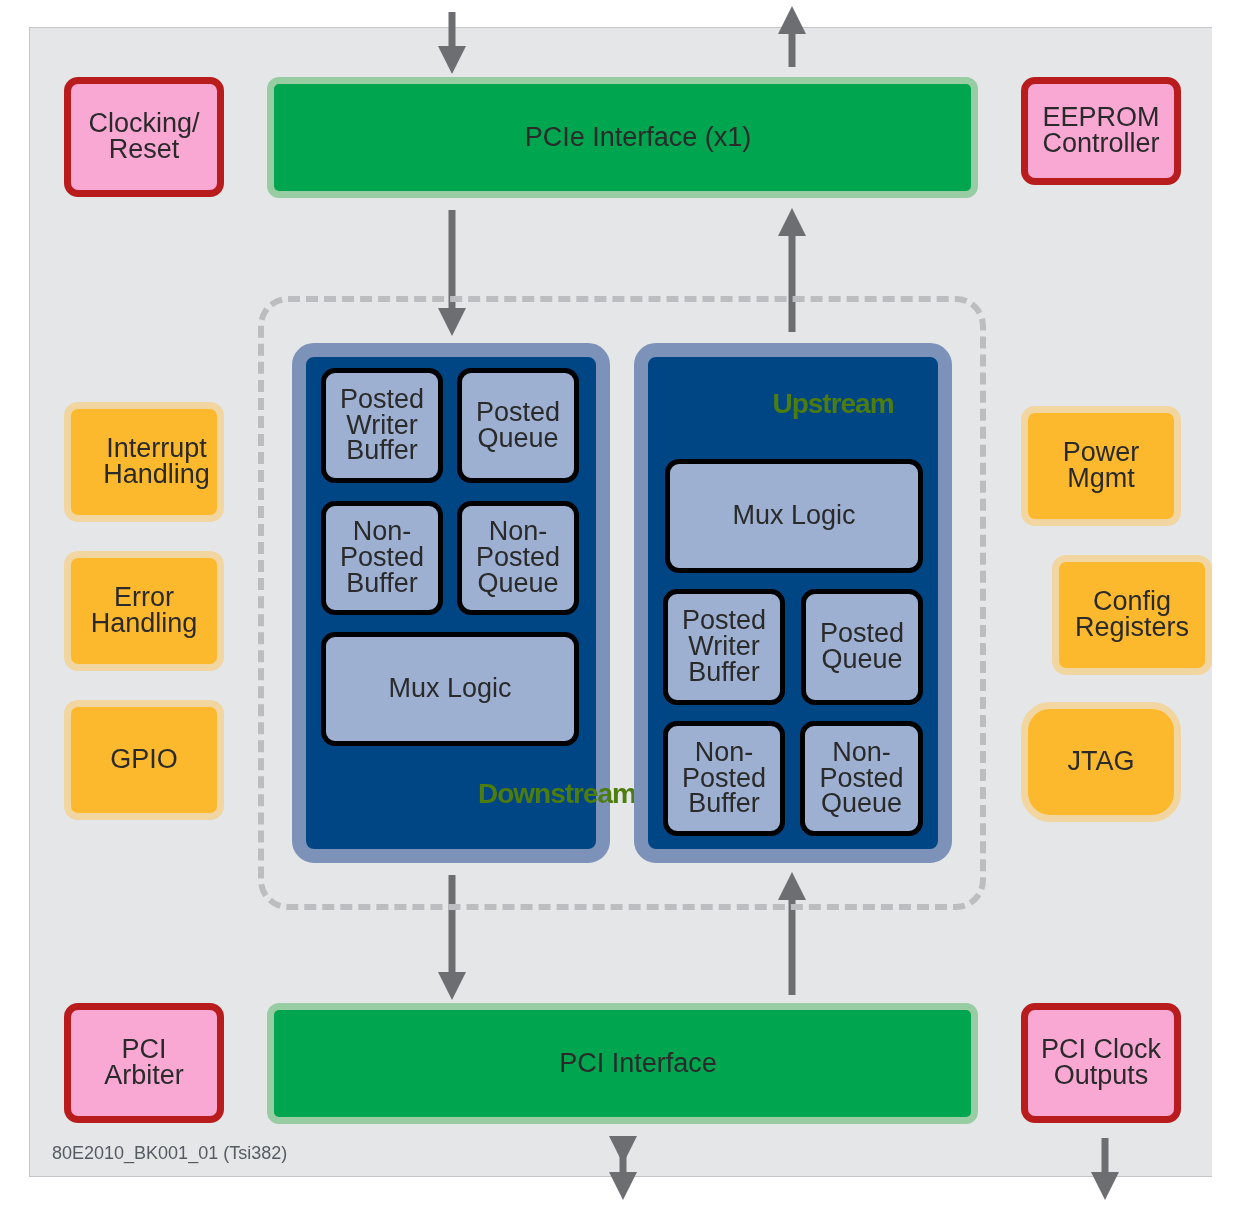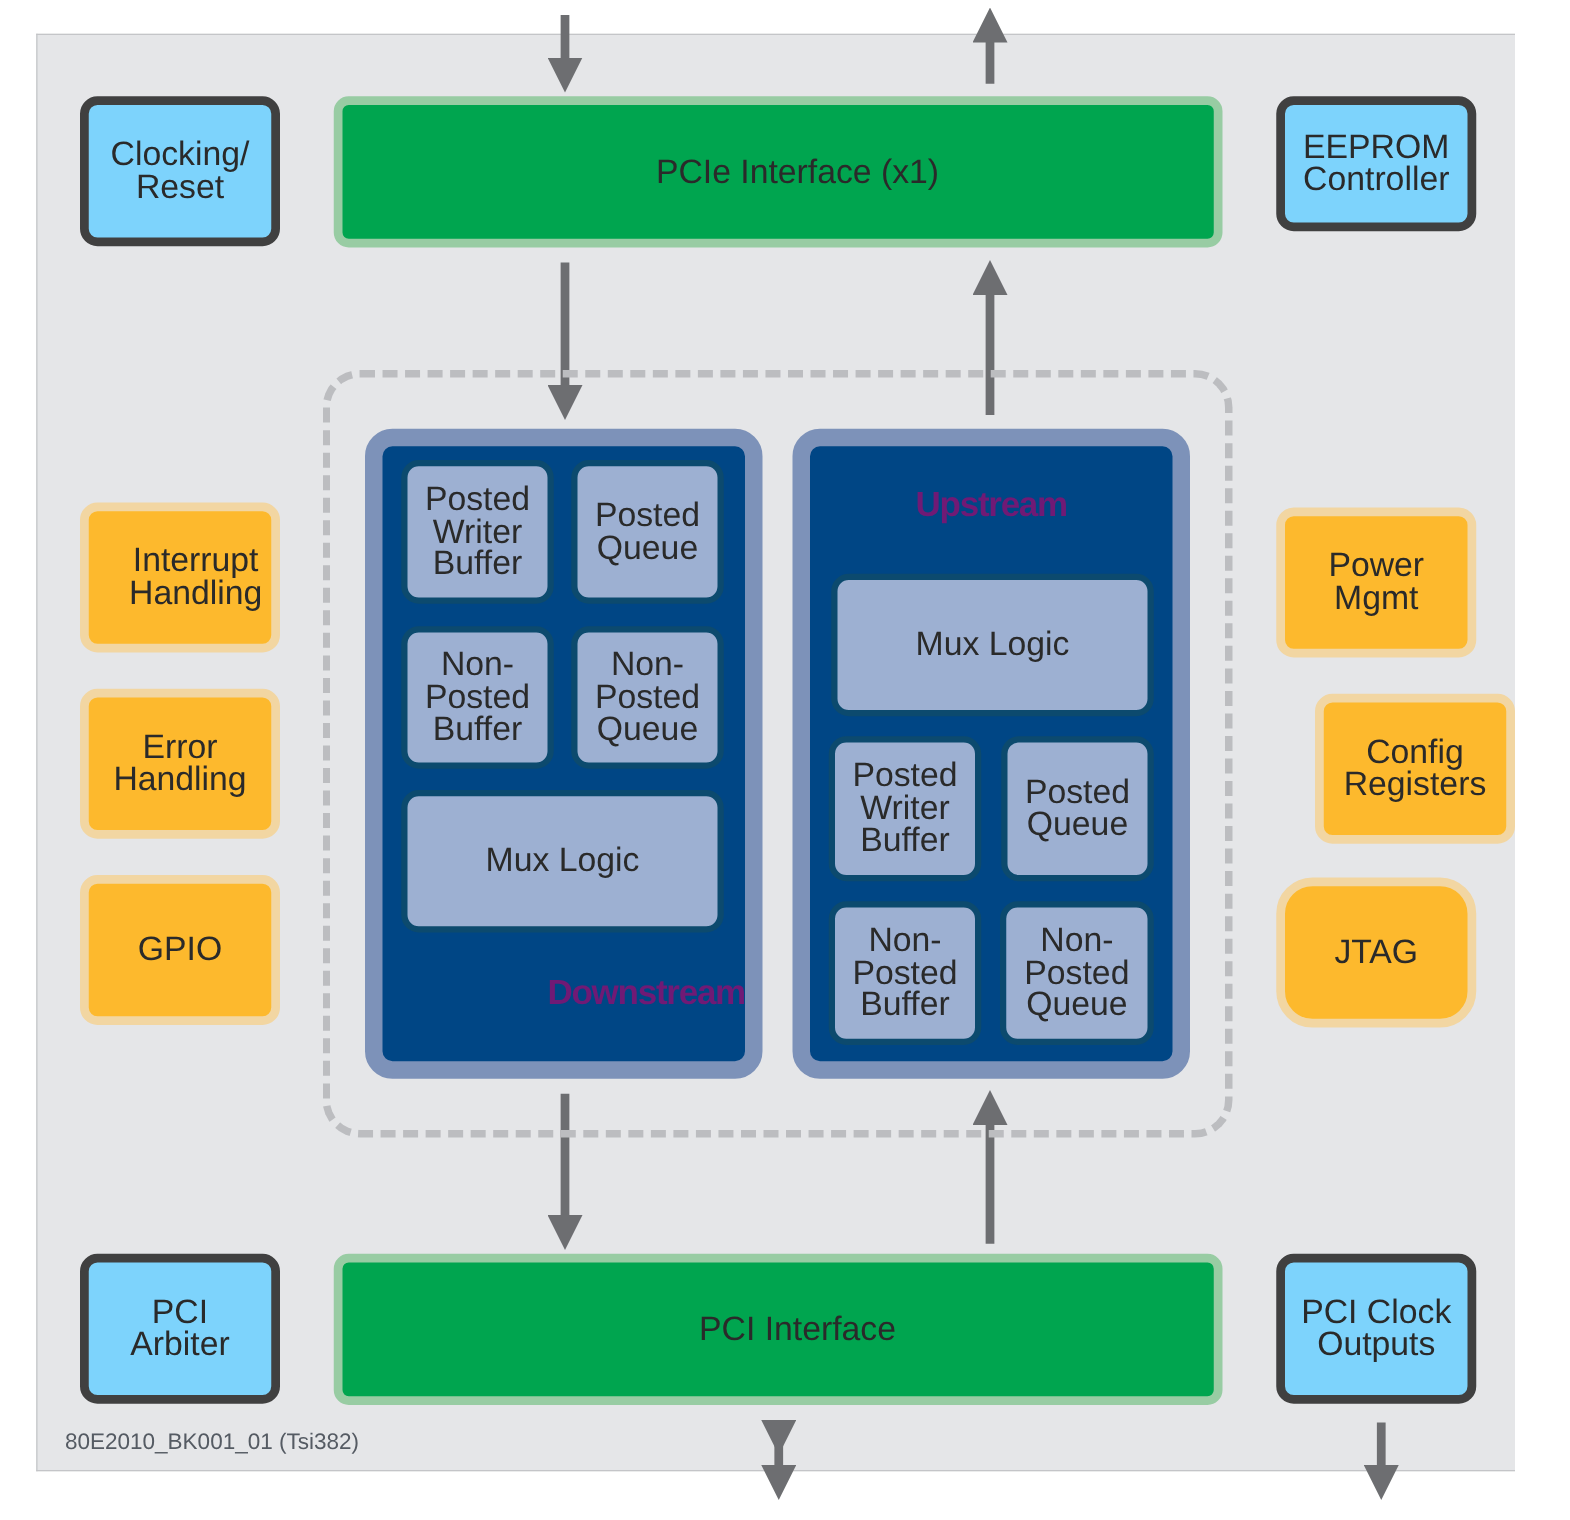--- a/index.html
+++ b/index.html
@@ -4,31 +4,31 @@
 <style>
   html, body { margin: 0; padding: 0; background: #ffffff; }
   body { width: 1256px; height: 1216px; position: relative; overflow: hidden;
          font-family: "Liberation Sans", "DejaVu Sans", sans-serif; }
   .panel { position: absolute; left: 29px; top: 27px; width: 1183px; height: 1150px;
            background: #e5e6e8; border-top: 1px solid #c4c5c8; border-left: 1px solid #c4c5c8;
            border-bottom: 1px solid #c4c5c8; box-sizing: border-box; }
   .blk { position: absolute; box-sizing: border-box; display: flex; align-items: center;
          justify-content: center; text-align: center; color: #2a2a2a; border-radius: 14px; }
   .blk span { white-space: pre-line; line-height: 0.96; }
-  .orange { background: #7dd3fc; border: 7px solid #404040; font-size: 27px; }
+  .orange { background: #f9a8d4; border: 7px solid #b91c1c; font-size: 27px; }
   .yellow { background: #fdb92d; border: 7px solid #f2d6a2; font-size: 27px; }
   .green  { background: #00a54f; border: 7px solid #98cca3; font-size: 27px; border-radius: 12px; padding-left: 31px; }
   .stream { position: absolute; box-sizing: border-box; background: #004685;
             border: 14px solid #7d92b9; border-radius: 22px; }
   .sub { position: absolute; box-sizing: border-box; background: #9db0d2;
-         border: 5px solid #0c4a6e; border-radius: 14px; display: flex; align-items: center;
+         border: 5px solid #000000; border-radius: 14px; display: flex; align-items: center;
          justify-content: center; text-align: center; color: #2a2a2a; font-size: 27px; }
   .sub span { white-space: pre-line; line-height: 0.96; }
-  .stitle { position: absolute; color: #701a75; font-weight: bold; font-size: 28px;
-            letter-spacing: -1px; text-align: center; }
+  .stitle { position: absolute; color: #4d7c0f; font-weight: bold; font-size: 28px;
+            letter-spacing: -1px; text-align: center; margin-left: 40px; }
   .dashed { position: absolute; left: 258px; top: 296px; width: 728px; height: 614px;
             box-sizing: border-box; border: 6px dashed #bcbdc0; border-radius: 30px; }
   .caption { position: absolute; left: 52px; top: 1143px; font-size: 18px; color: #555b63; }
   svg.arrows { position: absolute; left: 0; top: 0; }
 </style>
 </head>
 <body>
 
 <div class="panel"></div>
 

